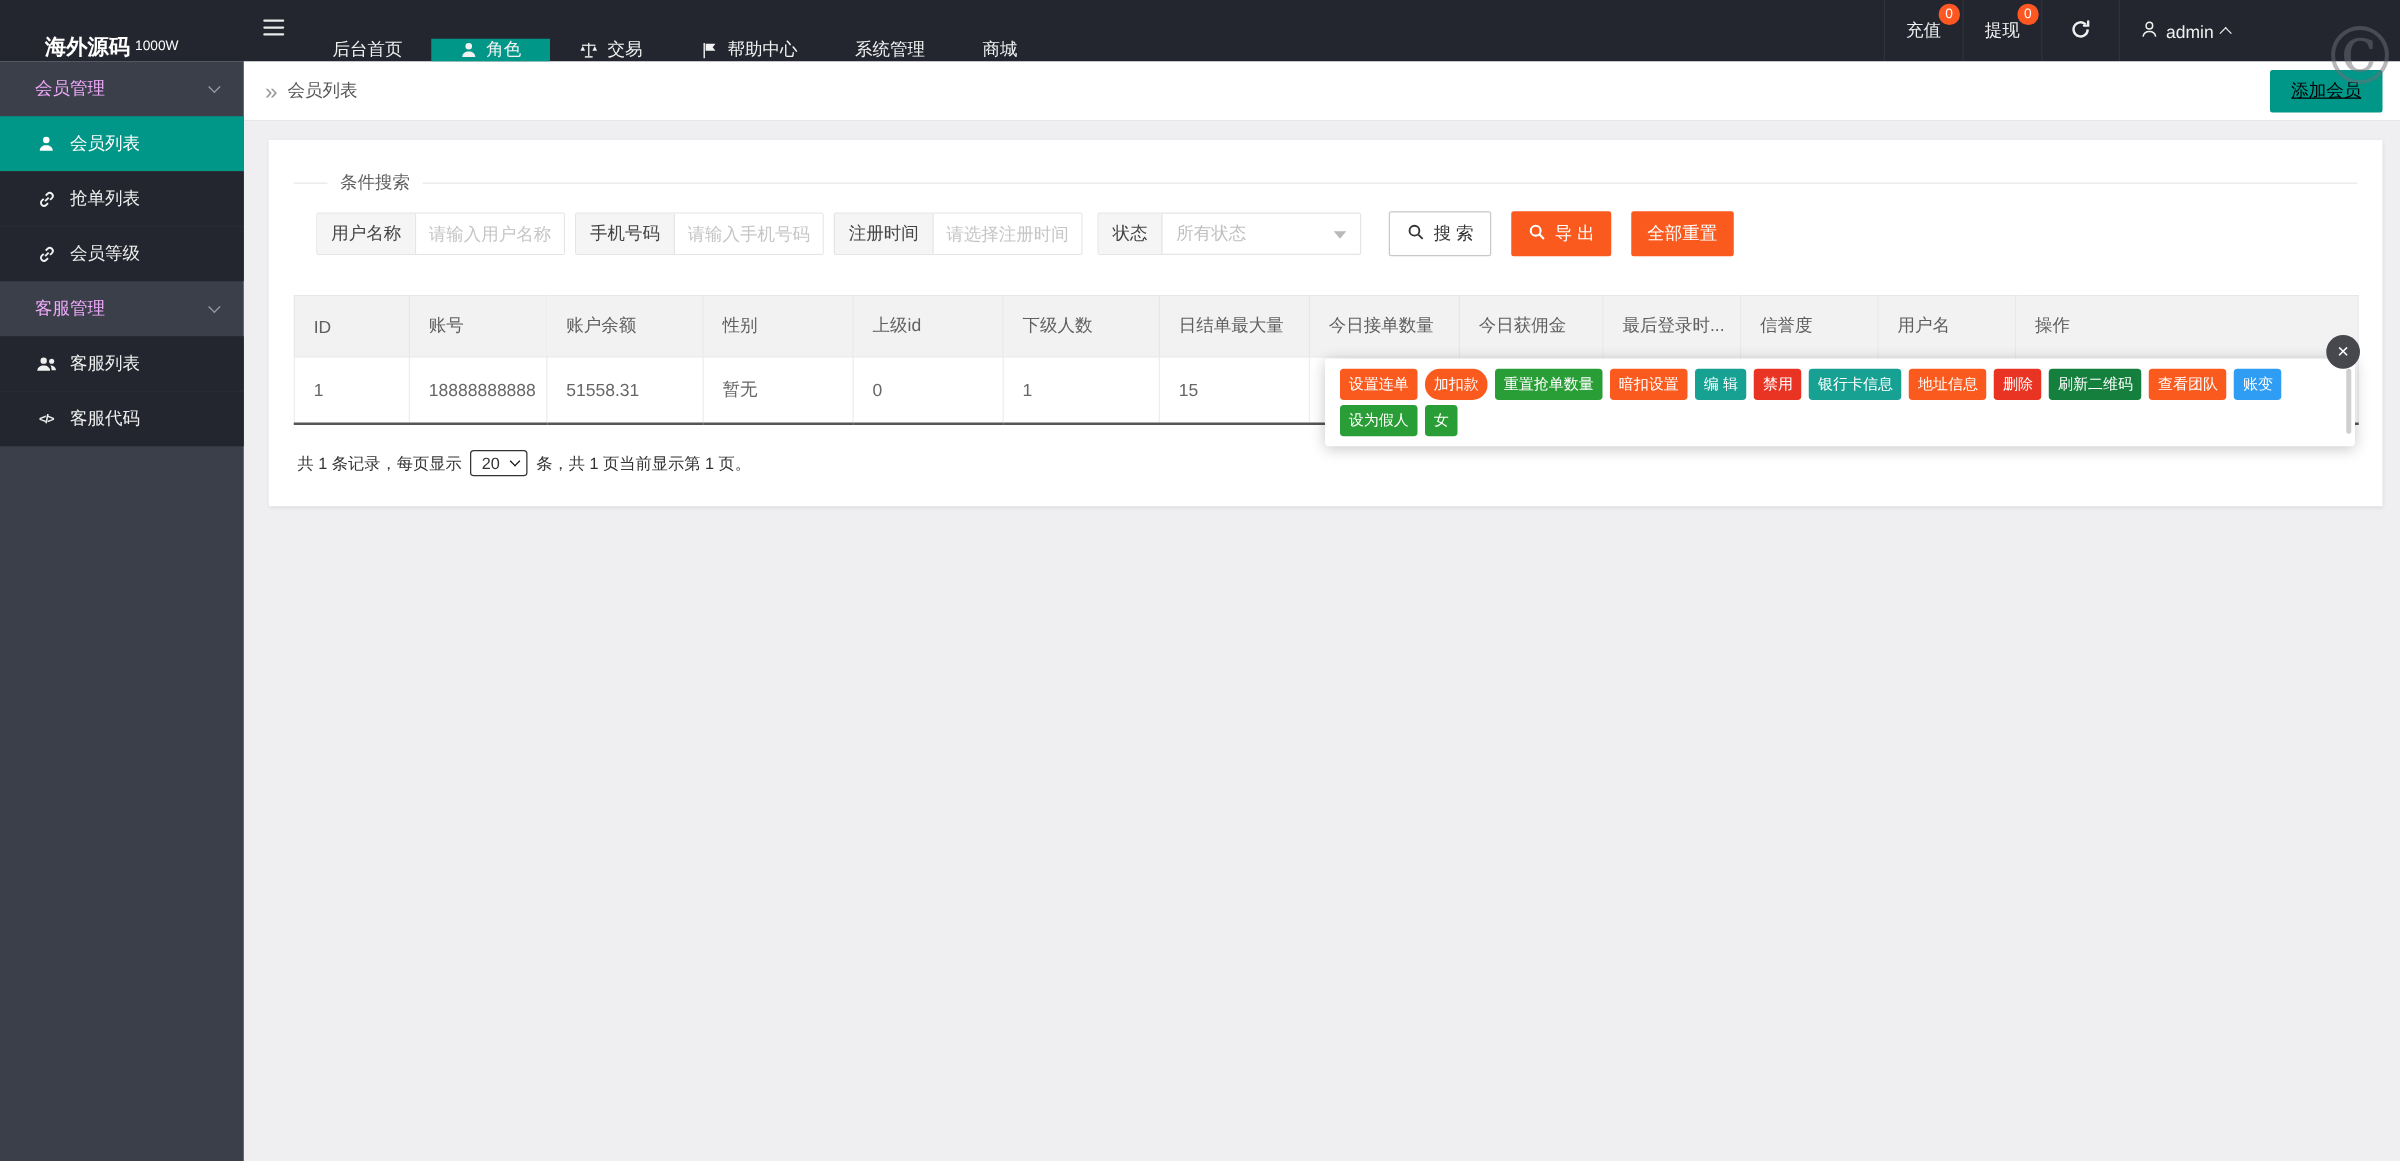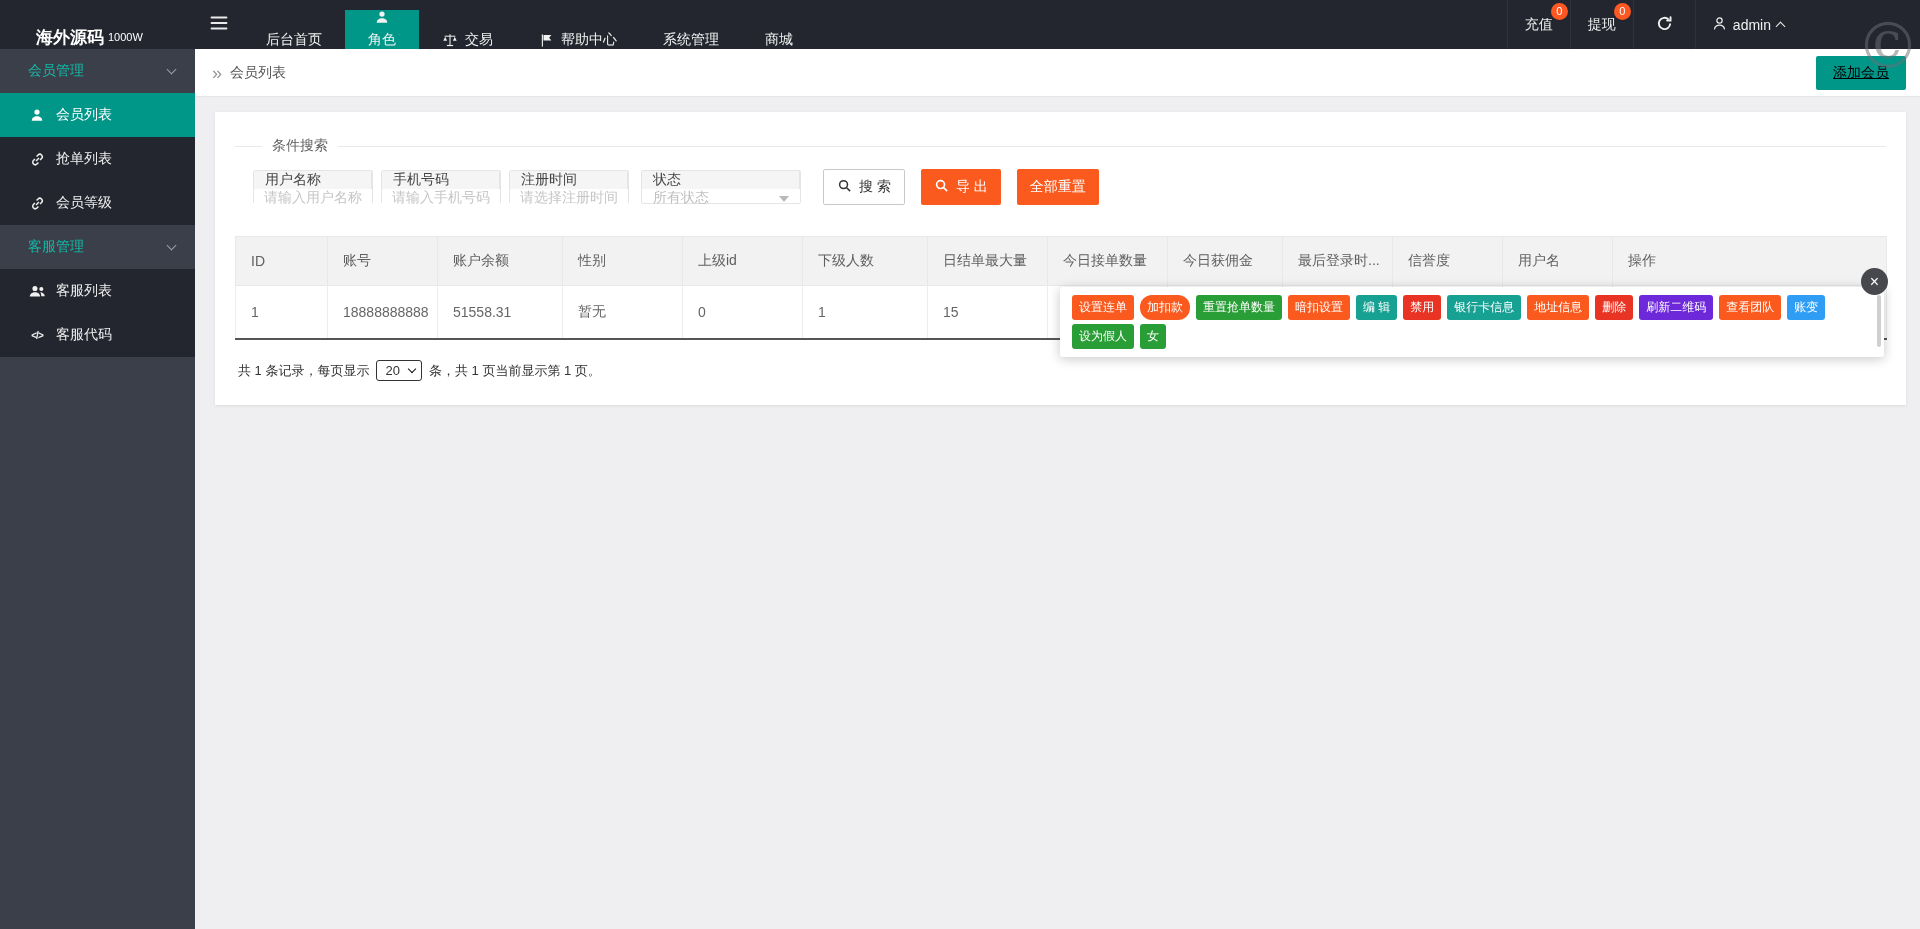--- a/index.html
+++ b/index.html
@@ -10,41 +10,41 @@
   #navbar { position:absolute; top:0; left:0; width:1920px; height:49px;
     background:#23262e; display:flex; align-items:stretch; z-index:5; color:#fff; }
   .logo { width:195px; display:flex; align-items:flex-end; padding-left:36px;
     font-size:17px; font-weight:bold; color:#fff; }
   .logo sup { font-size:11px; font-weight:normal; margin-left:4px; position:relative; top:-6px; }
   .nav-burger { width:48px; display:flex; align-items:center; justify-content:center;
     color:#eaeaea; cursor:pointer; }
   #nav-menu { display:flex; align-items:flex-end; }
   .nav-item { display:flex; align-items:center; gap:7px; padding:0 23px;
     font-size:14px; color:#f2f2f2; cursor:pointer; }
-  .nav-item.active { background:var(--accent);flex-direction:column; }
+  .nav-item.active { background:var(--accent); }
   .nav-item .icon { display:flex; align-items:center; }
   .nav-right { margin-left:auto; display:flex; align-items:stretch; margin-right:120px; }
   .nav-right-item { position:relative; display:flex; align-items:center; gap:6px;
     padding:0 17px; font-size:14px; color:#f0f0f0; cursor:pointer;
     border-left:1px solid rgba(255,255,255,.06); }
   .nav-right-item.refresh { padding:0 22px; }
   .nav-right-item.admin { padding:0 16px; }
   .badge { position:absolute; top:3px; right:2px; background:var(--badge); color:#fff;
     font-size:11px; line-height:17px; min-width:17px; height:17px; border-radius:9px;
     text-align:center; padding:0 2px; }
   .chev { display:inline-block; width:7px; height:7px;
     border-right:1.6px solid currentColor; border-bottom:1.6px solid currentColor; }
   .chev.up { transform:rotate(-135deg); margin-top:4px; }
   .chev.down { transform:rotate(45deg); margin-top:-4px; }
 
   
   #sidebar { position:absolute; top:49px; left:0; width:195px; bottom:0;
     background:#3b3f4a; z-index:4; }
   .sgroup-title { height:44px; display:flex; align-items:center; padding-left:28px;
-    color:#14b8a6; font-size:14px; cursor:pointer; position:relative; }
+    color:#f0abfc; font-size:14px; cursor:pointer; position:relative; }
   .sgroup-title .chev { position:absolute; right:20px; color:#9aa0a8; }
   .sitem { height:44px; display:flex; align-items:center; gap:10px; padding-left:28px;
     background:#23262e; color:#f0f0f0; font-size:14px; cursor:pointer; }
   .sitem.active { background:var(--accent); color:#fff; }
   .sitem .icon { width:18px; display:flex; justify-content:center; align-items:center; }
 
   
   #main { position:absolute; top:49px; left:195px; right:0; bottom:0; background:#efeff1; }
   .topbar { height:48px; background:#fff; display:flex; align-items:center;
     padding:0 14px 0 17px; border-bottom:1px solid #e6e6e6; }
@@ -52,21 +52,21 @@
   .page-title { font-size:14px; color:#555; }
   .add-btn { margin-left:auto; background:var(--accent); border:none; color:#000000;
     font-size:14px; height:34px; padding:0 17px; border-radius:2px; cursor:pointer;text-decoration:underline; }
 
   .card { margin:15px 14px 0 20px; background:#fff; height:293px;
     box-shadow:0 1px 3px rgba(0,0,0,.08); padding:14px 20px; }
   .fieldset { border-top:1px solid #e8e8e8; margin-top:20px; position:relative; }
   .legend { position:absolute; top:-10px; left:27px; background:#fff; padding:0 10px;
     font-size:14px; color:#606060; }
   .form-row { display:flex; align-items:center; gap:8px; margin:22px 0 0 18px; height:36px; }
-  .igroup { display:flex; height:34px; border:1px solid #e5e5e5; border-radius:2px; background:#fff;flex-direction:column; }
+  .igroup { display:flex; height:34px; border:1px solid #e5e5e5; border-radius:2px; background:#fff; }
   .addon { display:flex; align-items:center; padding:0 11px; background:#f5f5f5;
     color:#444; font-size:14px; border-right:1px solid #e5e5e5; white-space:nowrap; }
   input.txt { border:none; outline:none; padding:0 10px; font-size:14px; color:#0f172a;
     width:118px; font-family:inherit; }
   input.txt::placeholder { color:#c6c6c6; }
   .w3 { width:272px; }
   .selectbox { display:flex; align-items:center; justify-content:space-between;
     width:158px; padding:0 11px; cursor:pointer; }
   .sel-val { color:#bfbfbf; font-size:14px; }
   .caret { width:0; height:0; border:5px solid transparent; border-top:6px solid #b9b9b9;
@@ -373,21 +373,21 @@
   <div id="popup-actions">
       <button class="pbtn" style="background: rgb(250, 90, 30);">设置连单</button>
       <button class="pbtn" style="background: rgb(250, 90, 30); border-radius: 12px;">加扣款</button>
       <button class="pbtn" style="background: rgb(42, 158, 54);">重置抢单数量</button>
       <button class="pbtn" style="background: rgb(250, 90, 30);">暗扣设置</button>
       <button class="pbtn" style="background: rgb(23, 161, 147);">编 辑</button>
       <button class="pbtn" style="background: rgb(233, 51, 35);">禁用</button>
       <button class="pbtn" style="background: rgb(23, 161, 147);">银行卡信息</button>
       <button class="pbtn" style="background: rgb(250, 90, 30);">地址信息</button>
       <button class="pbtn" style="background: rgb(233, 51, 35);">删除</button>
-      <button class="pbtn" style="background: #6d28d9;">刷新二维码</button>
+      <button class="pbtn" style="background: #15803d;">刷新二维码</button>
       <button class="pbtn" style="background: rgb(250, 90, 30);">查看团队</button>
       <button class="pbtn" style="background: rgb(47, 157, 244);">账变</button>
       <button class="pbtn" style="background: rgb(42, 158, 54);">设为假人</button>
       <button class="pbtn" style="background: rgb(42, 158, 54);">女</button>
     </div>
   <div class="pop-scroll"></div>
   <div class="pop-close">×</div>
 </div>
 
 <div id="watermark">©</div>

